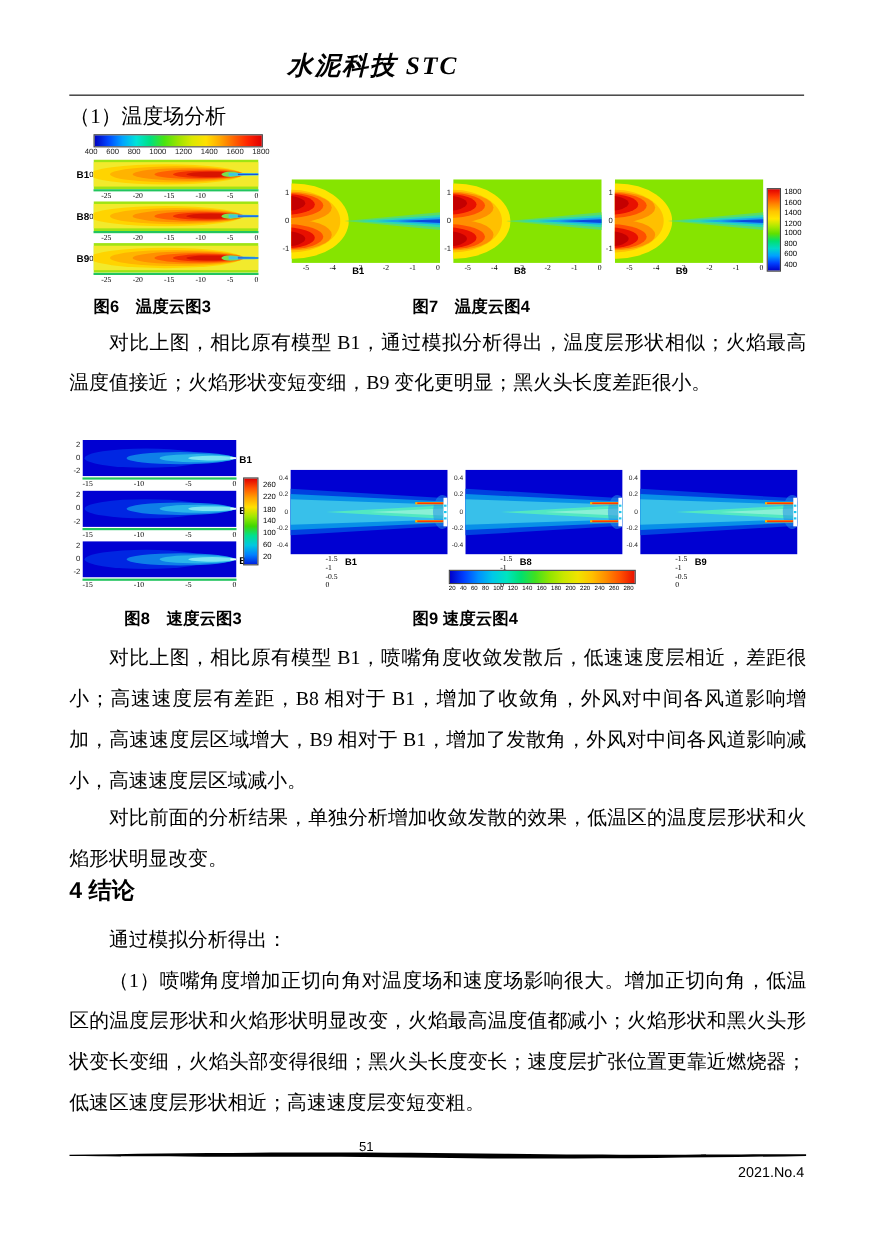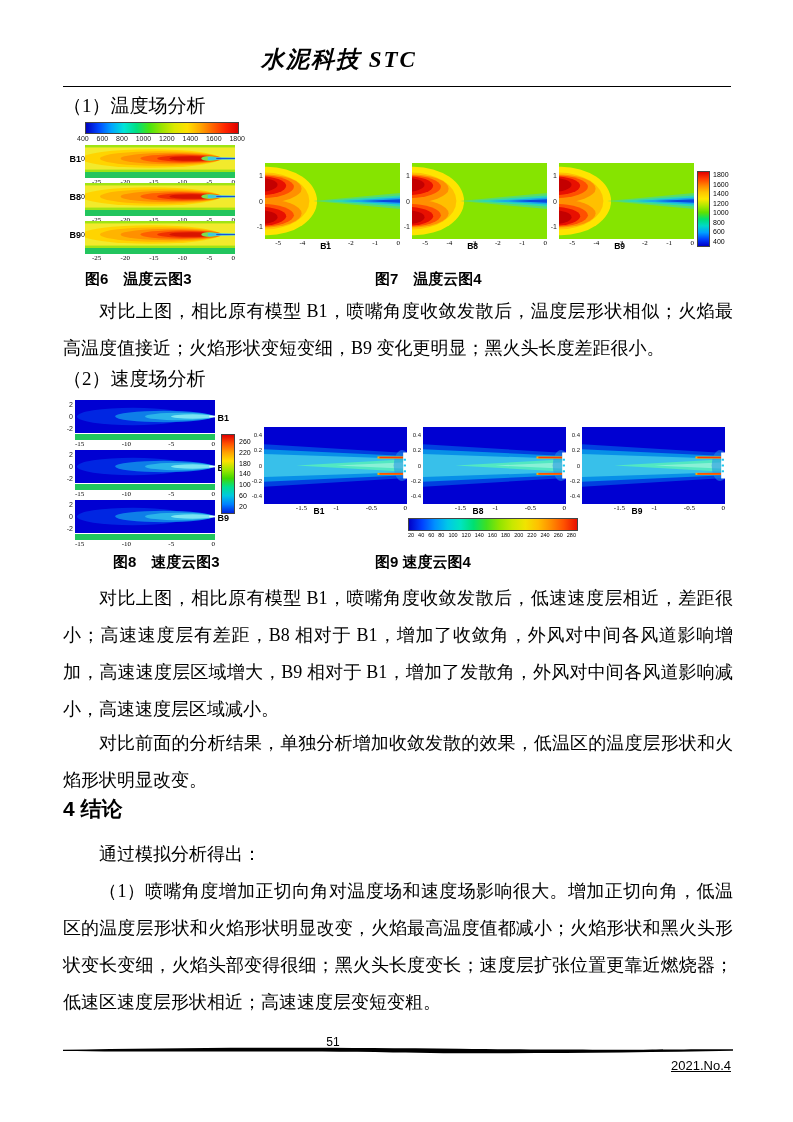--- a/index.html
+++ b/index.html
@@ -27,21 +27,21 @@
   .p-c1{top:873px;}
 
   
   .fig-caption{font-family:"Liberation Sans",sans-serif;font-weight:bold;font-size:15px;}
   .cap-row1{top:270px;}
   .cap-row2{top:553px;}
   .cap6{left:85px;} .cap7{left:375px;} .cap8{left:85px;margin-left:28px;} .cap9{left:375px;}
 
   
   .tick{color:#222;font-family:"Liberation Sans",sans-serif;}
-  .xticks{display:flex;justify-content:space-between;border-top:6px solid #22c55e;}
+  .xticks{display:flex;justify-content:space-between;border-top:2px solid #22c55e;}
   .yticks{display:flex;flex-direction:column;justify-content:space-between;
           align-items:flex-end;font-family:"Liberation Sans",sans-serif;color:#222;}
   svg{display:block;}
 
   
   .fig6{top:122px;left:63px;width:192px;}
   .fig6 .cbar{margin-left:22px;width:152px;height:10px;border:1px solid #444;
     background:linear-gradient(to right,#0000c0,#0048ff,#00a4ff,#00e4d8,#00e080,#48e410,#9ce400,#dce800,#ffe000,#ffa800,#ff6400,#ff2400,#e00000);}
   .fig6 .cbar-labels{margin-left:14px;width:168px;display:flex;justify-content:space-between;
     font-size:7px;margin-top:1px;margin-bottom:3px;}
@@ -85,35 +85,35 @@
     font-family:"Liberation Sans",sans-serif;}
 
   
   .fig9{top:427px;left:250px;width:480px;}
   .fig9 .panels{display:flex;}
   .fig9 .panel{position:relative;width:159px;}
   .fig9 .prow{display:flex;}
   .fig9 .yticks{width:14px;height:77px;font-size:6px;padding:5px 2px 5px 0;box-sizing:border-box;}
   .fig9 svg{width:143px;height:77px;}
   .fig9 .xticks{margin-left:14px;width:143px;font-size:7px;height:10px;border-top:none;
-    padding-left:20%;box-sizing:border-box;}
+    padding-left:20%;box-sizing:border-box;flex-direction:column;}
   .fig9 .blabel{position:absolute;bottom:-2px;left:40%;font-family:"Liberation Sans",sans-serif;
     font-weight:bold;font-size:8.5px;}
   .fig9 .cbar-block{position:absolute;left:158px;top:91px;width:170px;}
   .fig9 .cbar{width:168px;height:11px;border:1px solid #444;
     background:linear-gradient(to right,#0000c8,#0040ff,#0090ff,#00c8e8,#00e4c0,#00e070,#40e020,#90e400,#c8e800,#f0e400,#ffc000,#ff8c00,#ff5000,#e81000);}
   .fig9 .cbar-labels{width:168px;display:flex;justify-content:space-between;font-size:5.5px;
     margin-top:1px;font-family:"Liberation Sans",sans-serif;}
 
   
   .footer-bar{top:1046px;left:63px;}
   .footer-page{top:1035px;left:0;width:666px;text-align:center;font-size:12px;
     font-family:"Liberation Sans",sans-serif;}
   .footer-issue{top:1058px;left:63px;width:668px;text-align:right;font-size:13px;
-    font-family:"Liberation Sans",sans-serif;text-decoration:underline;}
+    font-family:"Liberation Sans",sans-serif;}
 </style>
 </head>
 <body>
 
 <svg width="0" height="0" style="position:absolute" aria-hidden="true">
   <defs>
     <g id="sym-fig6strip">
       <rect width="160" height="28" fill="#9fe414"></rect>
       <rect y="2.5" width="160" height="23" fill="#f2ea2c"></rect>
       <ellipse cx="70" cy="14" rx="74" ry="9.6" fill="#ffd400"></ellipse>
@@ -309,23 +309,22 @@
           <span>800</span>
           <span>600</span>
           <span>400</span>
         </div>
     </div>
   </div>
 
   <div class="abs fig-caption cap-row1 cap6">图6　温度云图3</div>
   <div class="abs fig-caption cap-row1 cap7">图7　温度云图4</div>
 
-  <div class="abs body-text p-temp">对比上图，相比原有模型 B1，喷嘴角度收敛发散后，温度层形状相似；火焰最高温度值接近；火焰形状变短变细，B9 变化更明显；黑火头长度差距很小。</div>
-
-  <div class="abs h2 h-vel">（2）速度场分析</div>
+  <div class="abs body-text p-temp">对比上图，相比原有模型 B1，通过模拟分析得出，温度层形状相似；火焰最高温度值接近；火焰形状变短变细，B9 变化更明显；黑火头长度差距很小。</div>
+
 
   <div class="abs fig8">
     <div class="striprow">
       <div class="yticks">
           <span>2</span>
           <span>0</span>
           <span>-2</span>
         </div>
       <svg viewBox="0 0 150 34" preserveAspectRatio="none">
           <use href="#sym-fig8strip"></use>

